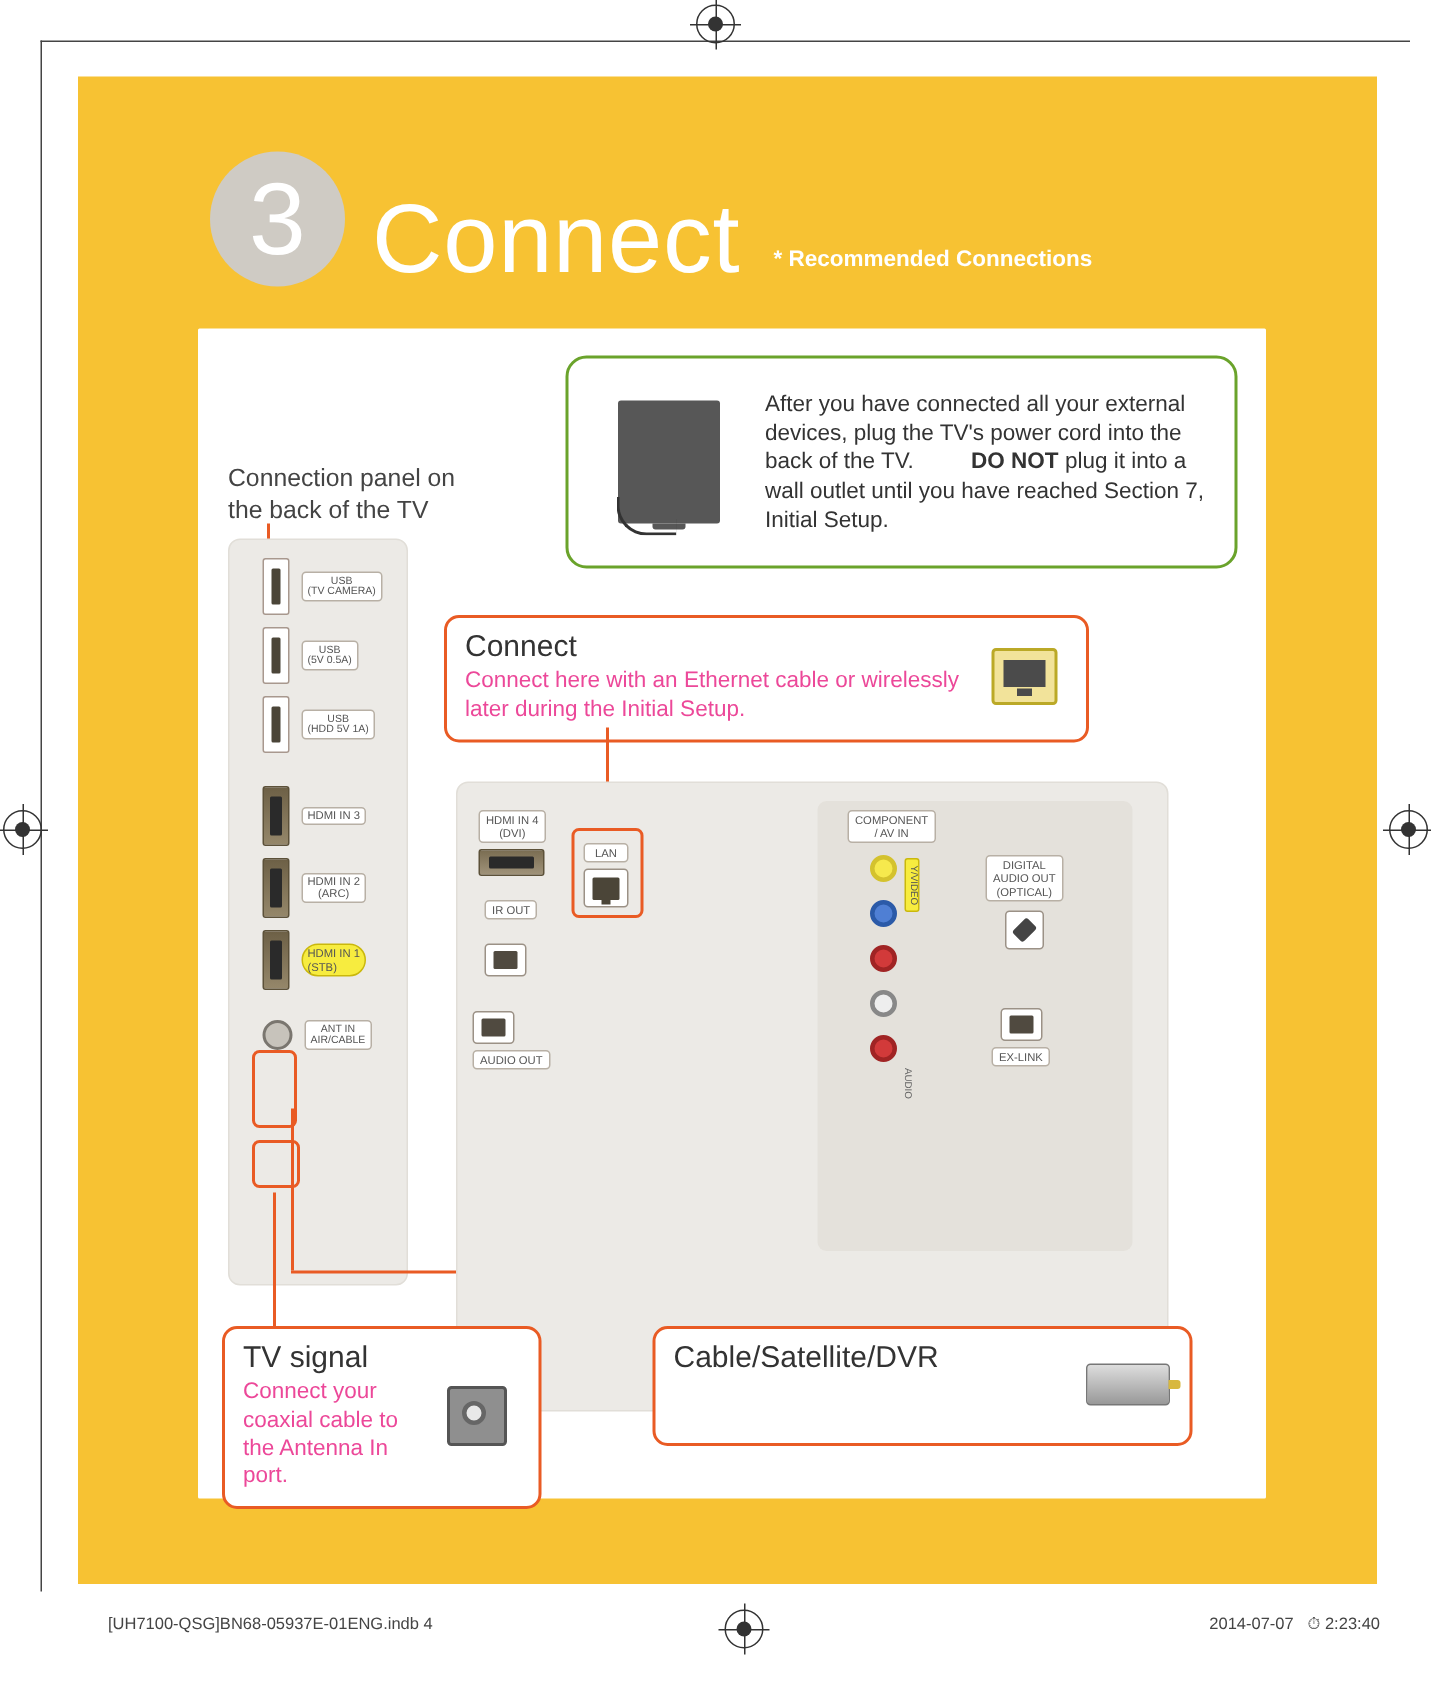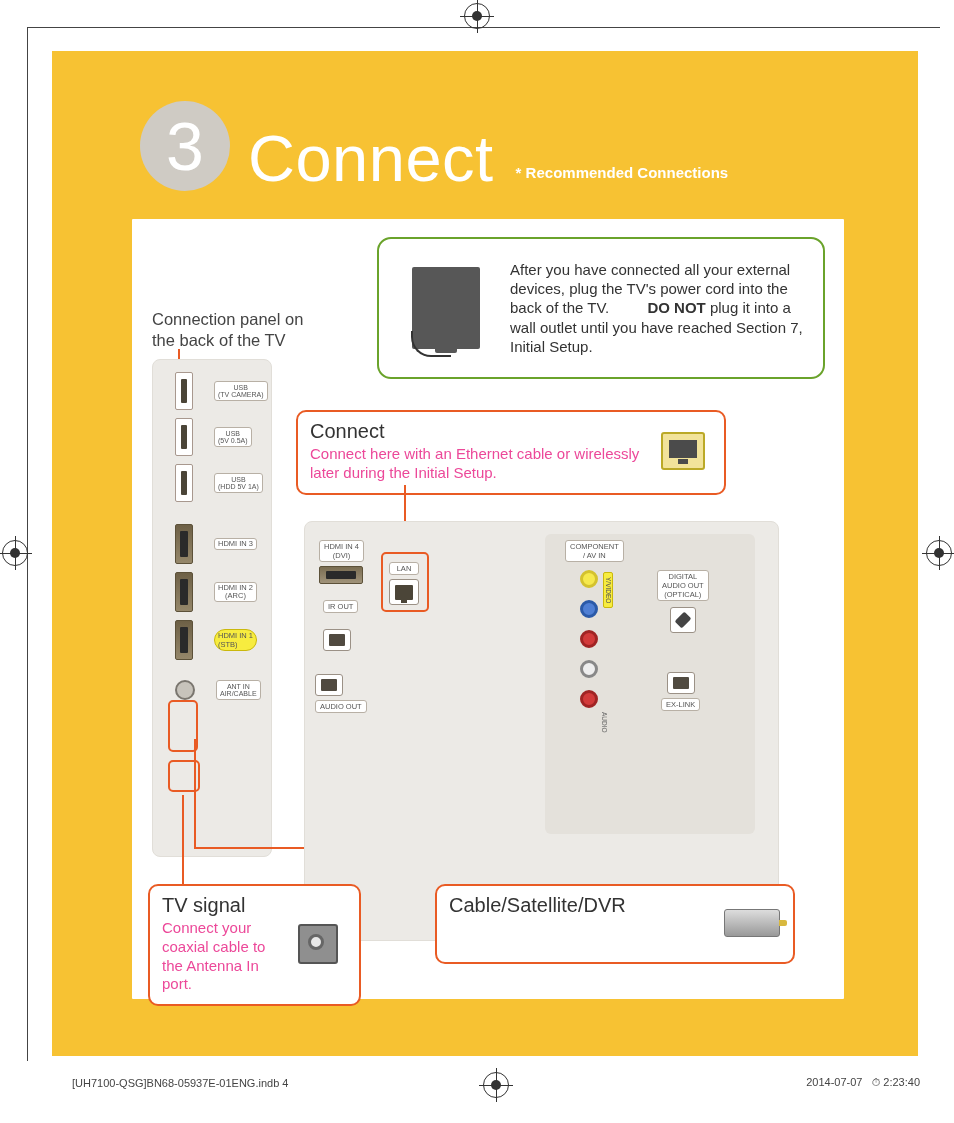--- a/index.html
+++ b/index.html
@@ -71,21 +71,21 @@
   .icon-coax .pin { width:16px;height:16px;border-radius:50%;background:#e8e8e8;border:3px solid #666;position:absolute;top:14px;left:14px;}
 
   .icon-stb { width:56px; height:28px; background:linear-gradient(#ddd,#999); border:1px solid #777; border-radius:3px; position:relative; }
   .icon-stb::after{content:"";position:absolute;right:-8px;top:10px;width:8px;height:6px;background:#d8b83e;border-radius:0 2px 2px 0;}
 
   
   .panel-vert { position:absolute; left:20px; top:140px; width:120px; height:498px; background:#eceae6; border:1px solid #e1ded8; border-radius:8px; }
   .panel-main { position:absolute; left:172px; top:302px; width:475px; height:420px; background:#eceae6; border:1px solid #e1ded8; border-radius:8px; }
 
   .port-col { position:absolute; left:22px; top:12px; display:flex; flex-direction:column; gap:8px; }
-  .port-row { display:flex; align-items:center; gap:21px; }
+  .port-row { display:flex; align-items:center; gap:8px; }
   .port-v { width:18px; height:38px; background:#fff; border:1.5px solid #a8988e; border-radius:2px; display:flex; align-items:center; justify-content:center; }
   .port-v .slot { width:6px; height:24px; background:#4b4538; border-radius:1px; }
   .hdmi-v { width:18px; height:40px; background:linear-gradient(#6d6046,#95876a); border:1px solid #5c5139; border-radius:2px; position:relative; }
   .hdmi-v::after{content:"";position:absolute;left:4px;top:6px;width:8px;height:26px;background:#2a2a2a;border-radius:1px;}
   .coax-port { width:20px;height:20px;border-radius:50%;border:2px solid #7a766f;background:#c7c3bb;}
   .mini-label { font-size:7.5px; line-height:1.05; color:#555; background:#fff; border:1px solid #b8b0a5; border-radius:3px; padding:1.5px 3px; text-align:center; }
   .mini-label.sm { font-size:7px; }
 
   .highlight-orange { position:absolute; border:2px solid #e95b24; border-radius:5px; pointer-events:none; }
   .highlight-yellow { position:absolute; background:#f7ec3f; border:1px solid #cab80c; border-radius:11px; font-size:7.5px; padding:1px 3px; color:#555; white-space:nowrap; }

